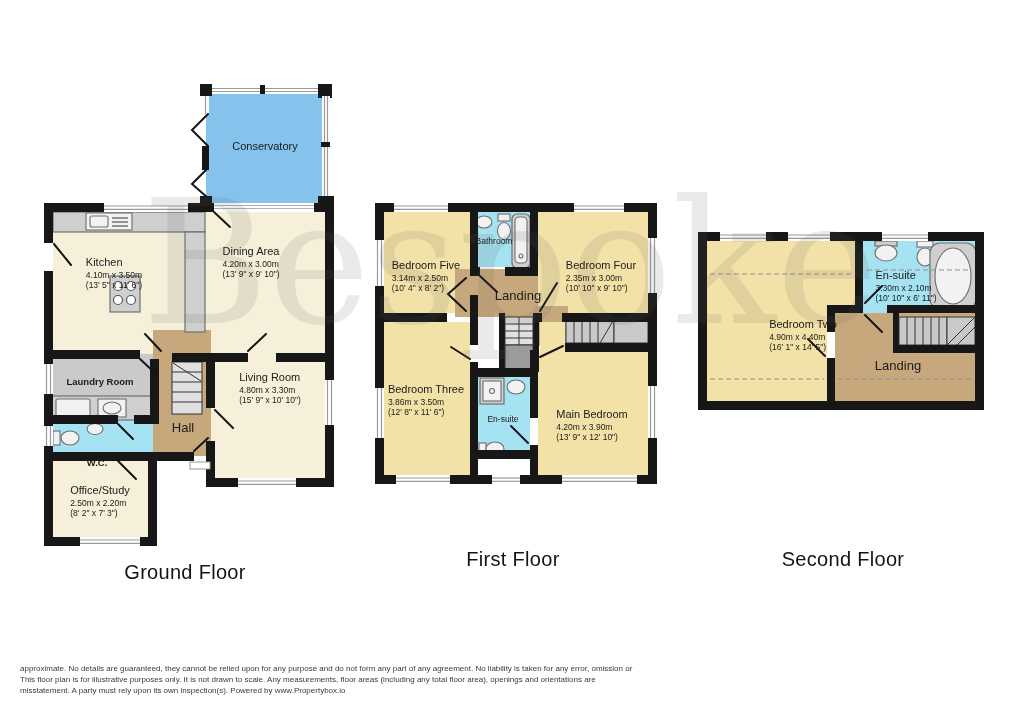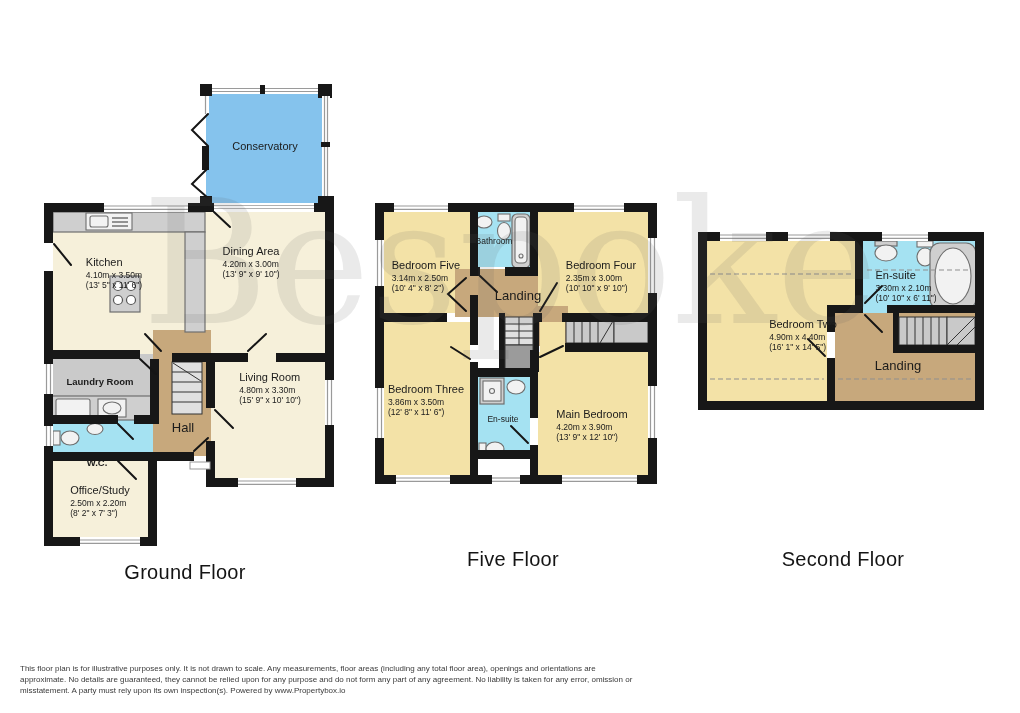--- a/index.html
+++ b/index.html
@@ -440,22 +440,22 @@
 <div class="lbl" style="left:906px;top:286px">
   <div class="rname">En-suite</div>
   <div class="rdim">3.30m x 2.10m</div>
   <div class="rdim">(10' 10" x 6' 11")</div>
 </div>
 <div class="lbl lbl-big" style="left:892px;top:366px">
   <div class="rname">Landing</div>
 </div>
 
 <div class="floor-title" style="left:185px;top:572px">Ground Floor</div>
-<div class="floor-title" style="left:513px;top:559px">Five Floor</div>
+<div class="floor-title" style="left:513px;top:559px">First Floor</div>
 <div class="floor-title" style="left:843px;top:559px">Second Floor</div>
 
 <div class="footer">
+  <div>approximate. No details are guaranteed, they cannot be relied upon for any purpose and do not form any part of any agreement. No liability is taken for any error, omission or</div>
   <div>This floor plan is for illustrative purposes only. It is not drawn to scale. Any measurements, floor areas (including any total floor area), openings and orientations are</div>
-  <div>approximate. No details are guaranteed, they cannot be relied upon for any purpose and do not form any part of any agreement. No liability is taken for any error, omission or</div>
   <div>misstatement. A party must rely upon its own inspection(s). Powered by www.Propertybox.io</div>
 </div>
 
 </div>
 
 </body></html>

